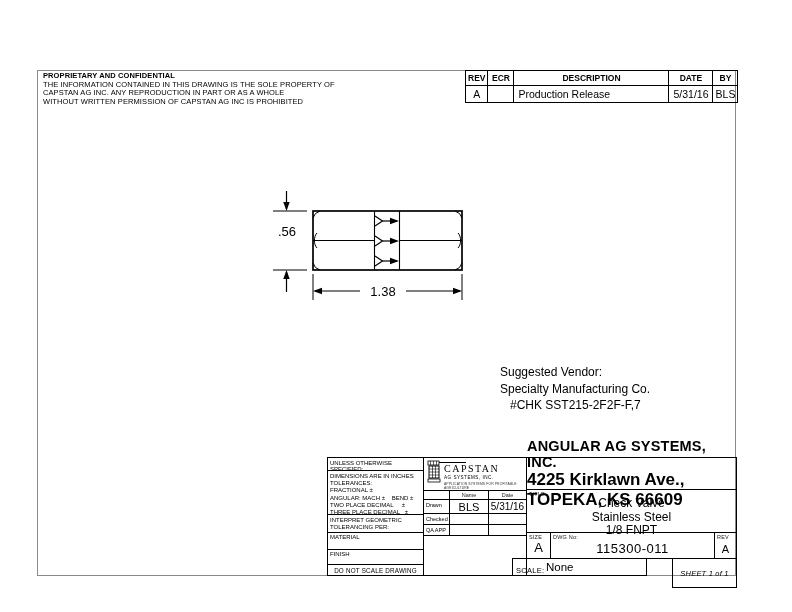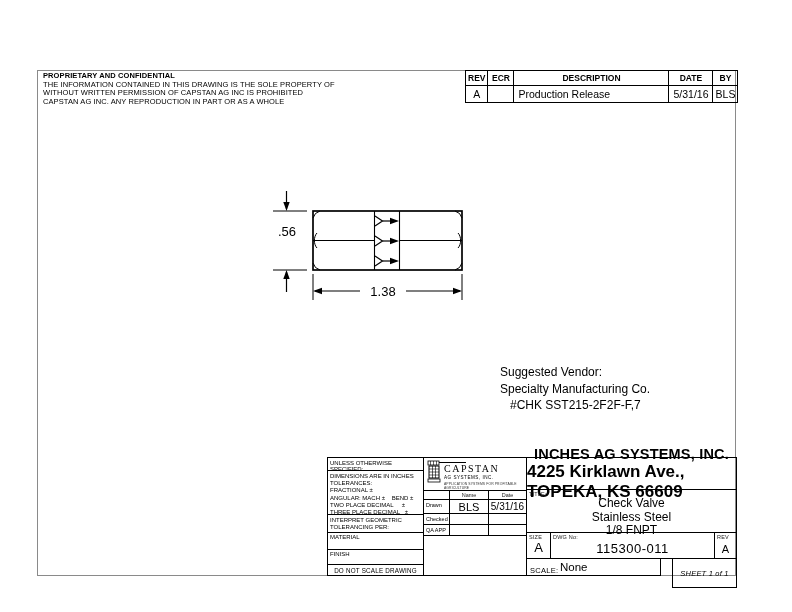--- a/index.html
+++ b/index.html
@@ -66,22 +66,22 @@
 </head>
 <body>
 
 <div class="page">
 
   <div class="sheet-border"></div>
 
   <div class="proprietary">
     <div class="prop-head">PROPRIETARY AND CONFIDENTIAL</div>
     <div class="prop-line">THE INFORMATION CONTAINED IN THIS DRAWING IS THE SOLE PROPERTY OF</div>
+    <div class="prop-line">CAPSTAN AG INC. ANY REPRODUCTION IN PART OR AS A WHOLE</div>
     <div class="prop-line">WITHOUT WRITTEN PERMISSION OF CAPSTAN AG INC IS PROHIBITED</div>
-    <div class="prop-line">CAPSTAN AG INC. ANY REPRODUCTION IN PART OR AS A WHOLE</div>
   </div>
 
   <table class="rev-table">
     <colgroup>
       <col style="width:22px">
         <col style="width:26px">
         <col style="width:155px">
         <col style="width:44px">
         <col style="width:25px">
     </colgroup>
@@ -219,21 +219,21 @@
     <div class="cell" style="left:122px;top:56px;width:40px;height:12px;"></div>
     <div class="cell" style="left:161px;top:56px;width:39px;height:12px;"></div>
 
     <div class="cell appr-lbl" style="left:96px;top:67px;width:27px;height:12px;">QA APP</div>
     <div class="cell" style="left:122px;top:67px;width:40px;height:12px;"></div>
     <div class="cell" style="left:161px;top:67px;width:39px;height:12px;"></div>
 
     <div class="cell" style="left:96px;top:78px;width:104px;height:41px;"></div>
 
     <div class="cell company" style="left:199px;top:0;width:211px;height:33px;">
-      <div class="company-name">INCHES AG SYSTEMS, INC.</div>
+      <div class="company-name">ANGULAR AG SYSTEMS, INC.</div>
       <div class="company-addr">4225 Kirklawn Ave., TOPEKA, KS 66609</div>
     </div>
 
     <div class="cell title-box" style="left:199px;top:32px;width:211px;height:44px;padding-left:48px;">
       <span class="lbl">TITLE:</span>
       <div class="title-lines">
         <div>Check Valve</div>
         <div>Stainless Steel</div>
         <div>1/8 FNPT</div>
       </div>
@@ -245,20 +245,20 @@
     </div>
     <div class="cell" style="left:223px;top:75px;width:165px;height:27px;">
       <span class="lbl">DWG No:</span>
       <div class="dwg-no">115300-011</div>
     </div>
     <div class="cell" style="left:387px;top:75px;width:23px;height:27px;">
       <span class="lbl">REV</span>
       <div class="rev-a">A</div>
     </div>
 
-    <div class="cell scale-cell" style="left:199px;top:101px;width:135px;height:18px;">
+    <div class="cell scale-cell" style="left:185px;top:101px;width:135px;height:18px;">
       <span class="scale-lbl">SCALE:</span>
       <span class="scale-val">None</span>
     </div>
     <div class="cell sheet-cell" style="left:345px;top:101px;width:65px;height:30px;font-style:italic;">SHEET 1 of 1</div>
 
   </div>
 </div>
 
 </body></html>

